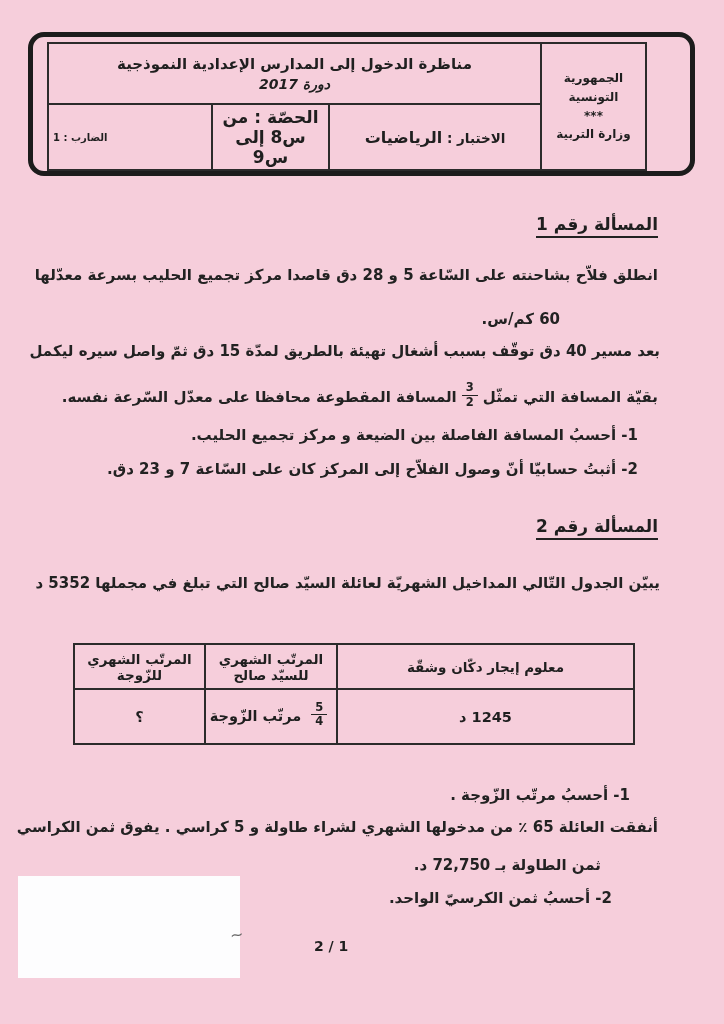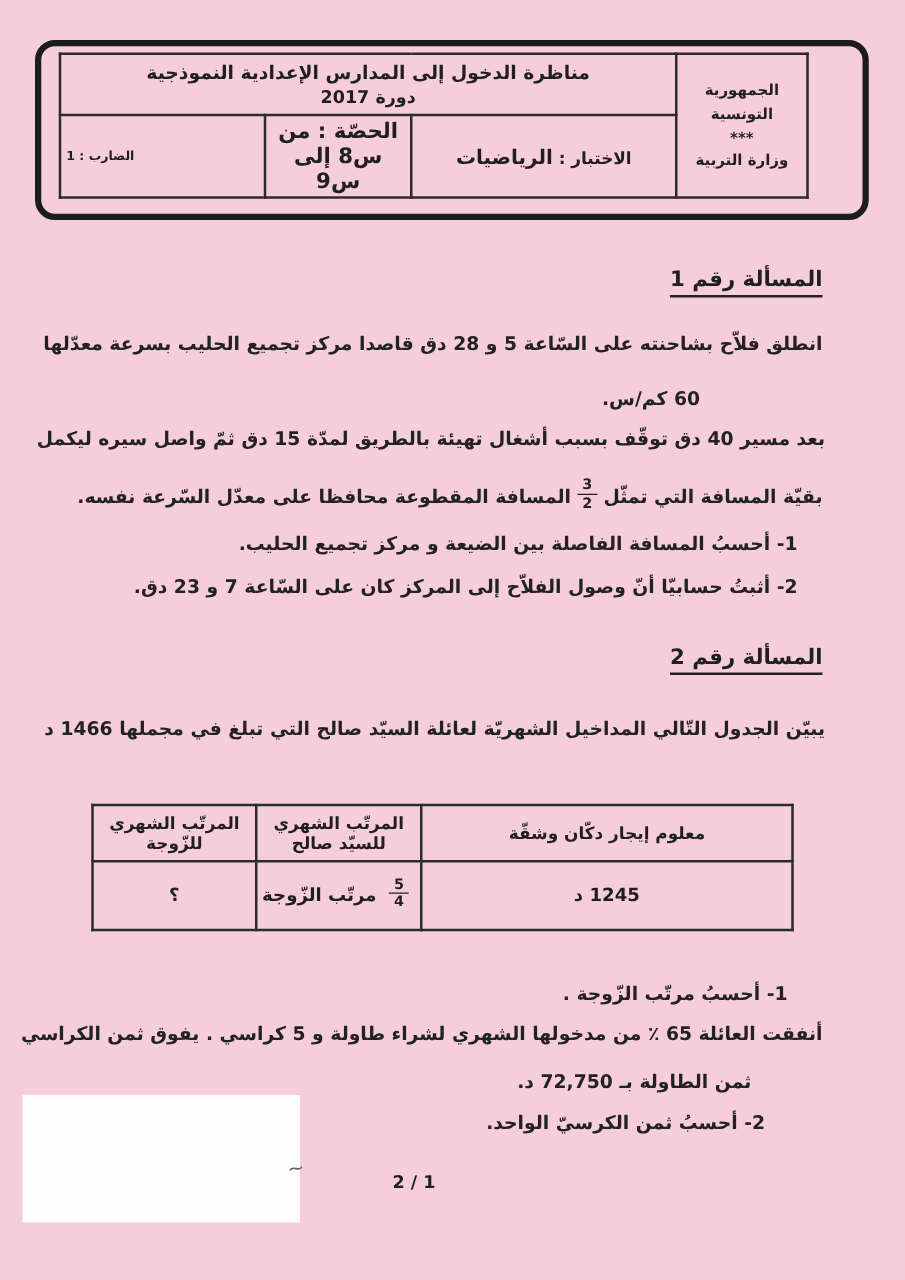--- a/index.html
+++ b/index.html
@@ -14,23 +14,23 @@
   .frame {
     position:absolute; left:28px; top:32px; width:667px; height:144px;
     border:5px solid #1c1c1c; border-radius:16px;
   }
   table.header-table {
     position:absolute; left:47px; top:42px; width:598px;
     border-collapse:collapse; table-layout:fixed;
   }
   table.header-table td { border:2px solid #2b2b2b; vertical-align:middle; padding:2px 4px; }
   .republic-cell { text-align:center; font-size:12px; font-weight:700; line-height:1.55; }
-  .title-cell { text-align:center; height:49px;margin-left:40px; }
+  .title-cell { text-align:center; height:61px;margin-left:40px; }
   .h-title { font-size:15px; font-weight:700; }
-  .h-session { font-size:14px; font-weight:700; margin-top:3px; }
+  .h-session { font-size:14px; font-weight:700; margin-top:3px;font-style:italic; }
   .exam-cell { text-align:center; height:45px; font-size:13.5px; font-weight:700; }
   .exam-value { font-size:16px; font-weight:700; }
   .session-cell { text-align:center; font-size:17px; font-weight:700; }
   .coeff-cell { text-align:left; padding-left:8px; font-size:10px; font-weight:700; }
   
   .line { position:absolute; white-space:nowrap; font-size:15px; font-weight:700; color:#222; }
   .sec-title {
     position:absolute; white-space:nowrap; font-size:17px; font-weight:700;
     border-bottom:2px solid #222; padding-bottom:2px;
   }
@@ -101,21 +101,21 @@
     <span class="frac">
       <span class="num">3</span>
       <span class="den">2</span>
     </span>
     <span>المسافة المقطوعة محافظا على معدّل السّرعة نفسه.</span>
   </div>
   <div class="line" style="top:426px; right:86px;">1- أحسبُ المسافة الفاصلة بين الضيعة و مركز تجميع الحليب.</div>
   <div class="line" style="top:460px; right:86px;">2- أثبتُ حسابيّا أنّ وصول الفلاّح إلى المركز كان على السّاعة 7 و 23 دق.</div>
 
   <div class="sec-title" style="top:516px; right:66px;">المسألة رقم 2</div>
-  <div class="line" style="top:574px; right:64px;">يبيّن الجدول التّالي المداخيل الشهريّة لعائلة السيّد صالح التي تبلغ في مجملها 1466 د</div>
+  <div class="line" style="top:574px; right:64px;">يبيّن الجدول التّالي المداخيل الشهريّة لعائلة السيّد صالح التي تبلغ في مجملها 5352 د</div>
 
   <table class="salary-table" dir="rtl">
     <colgroup>
         <col style="width:297px">
         <col style="width:132px">
         <col style="width:131px">
       </colgroup>
     <tbody>
       <tr class="hrow">
         <td>معلوم إيجار دكّان وشقّة</td>

